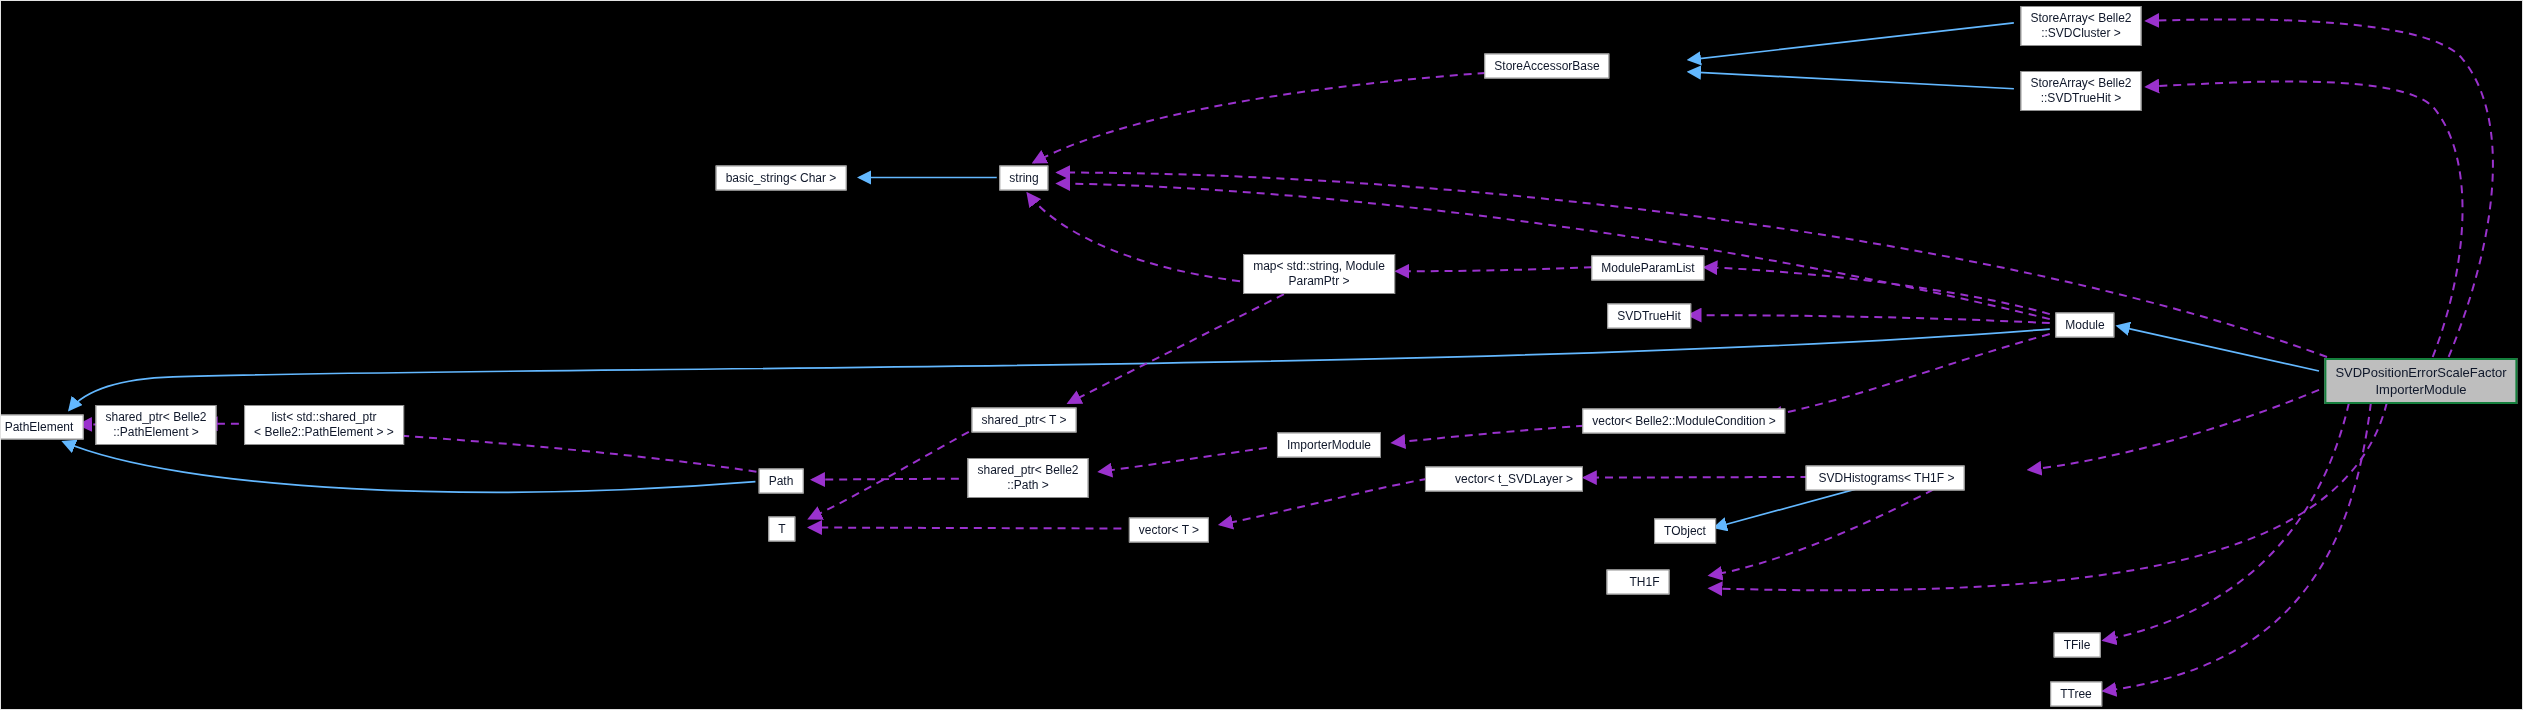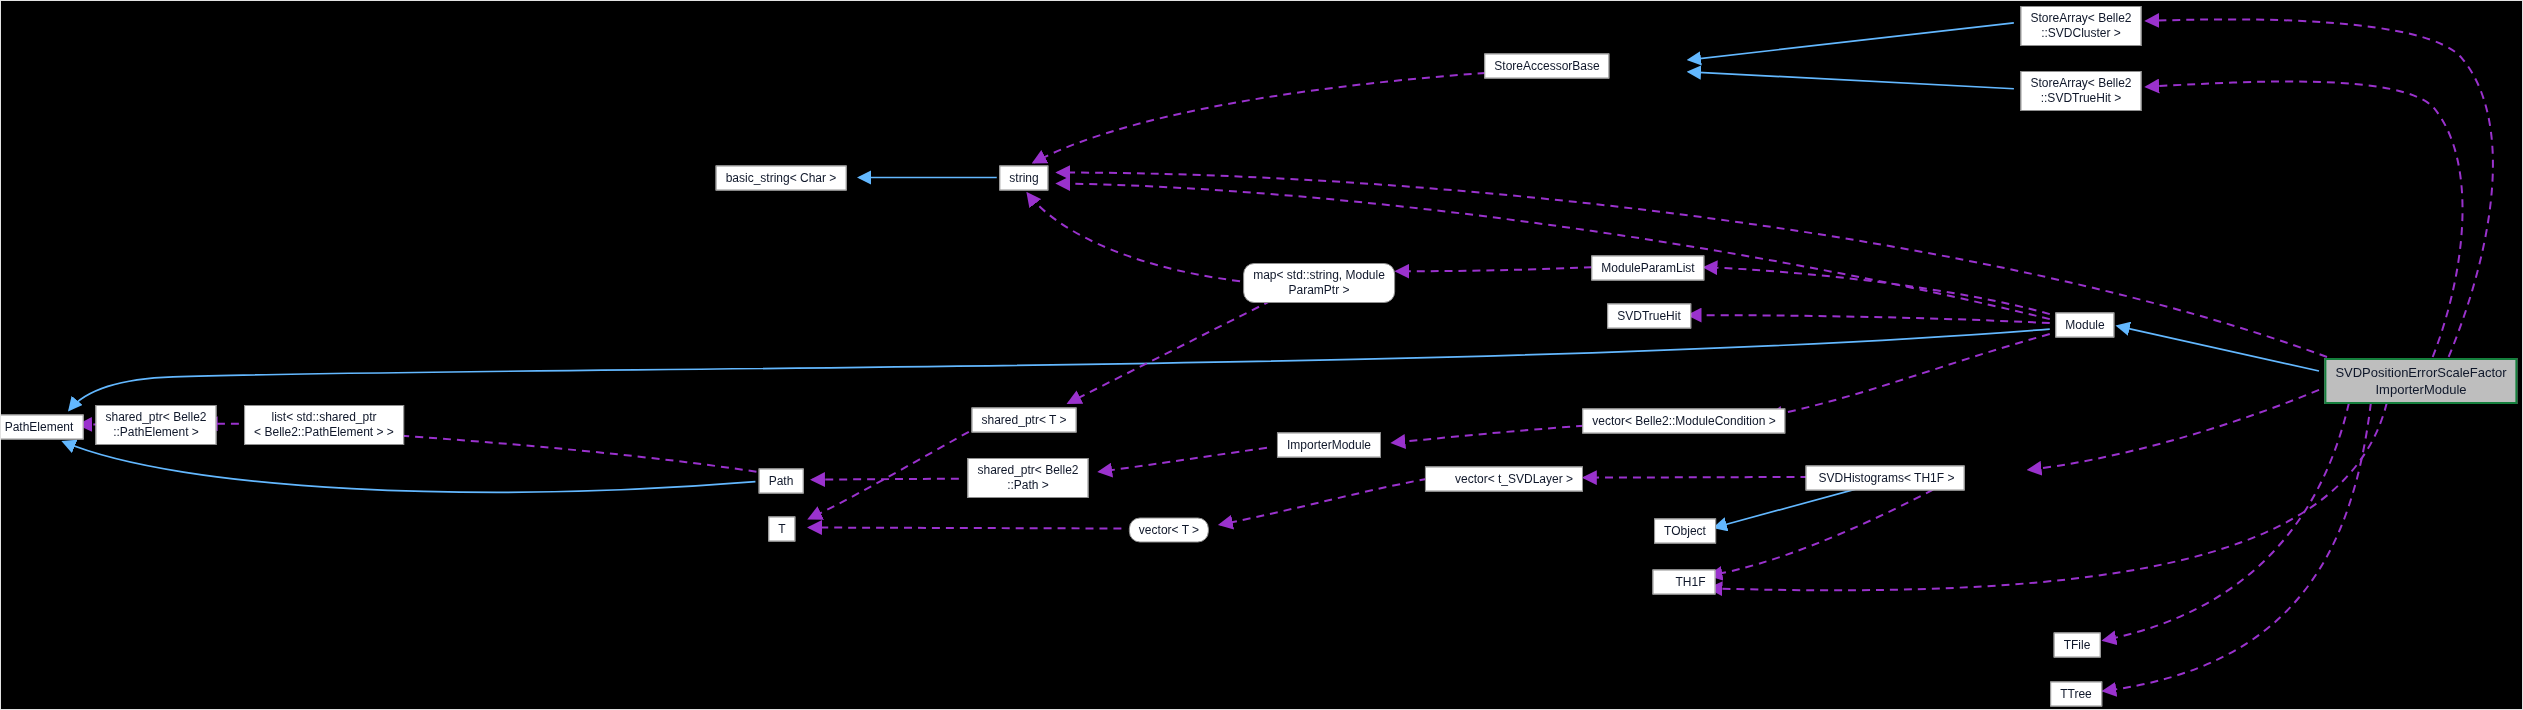--- a/index.html
+++ b/index.html
@@ -94,21 +94,21 @@
       </div>
       <div class="node" style="left: 1546px; top: 65px;">
         <span>StoreAccessorBase</span>
       </div>
       <div class="node" style="left: 780px; top: 177px;">
         <span>basic_string&lt; Char &gt;</span>
       </div>
       <div class="node" style="left: 1023px; top: 177px;">
         <span>string</span>
       </div>
-      <div class="node" style="left: 1318px; top: 282px; border-radius: 11px;">
+      <div class="node" style="left: 1318px; top: 273px;">
         <span>map&lt; std::string, Module</span>
         <span>ParamPtr &gt;</span>
       </div>
       <div class="node" style="left: 1647px; top: 267px;">
         <span>ModuleParamList</span>
       </div>
       <div class="node" style="left: 1648px; top: 315px;">
         <span>SVDTrueHit</span>
       </div>
       <div class="node" style="left: 2084px; top: 324px;">
@@ -147,27 +147,27 @@
       </div>
       <div class="node" style="left: 1503px; top: 478px; padding-left: 29px;">
         <span>vector&lt; t_SVDLayer &gt;</span>
       </div>
       <div class="node" style="left: 1884px; top: 477px; padding-left: 12px;">
         <span>SVDHistograms&lt; TH1F &gt;</span>
       </div>
       <div class="node" style="left: 781px; top: 528px;">
         <span>T</span>
       </div>
-      <div class="node" style="left: 1168px; top: 529px; border-radius: 11px;">
+      <div class="node" style="left: 1168px; top: 529px;">
         <span>vector&lt; T &gt;</span>
       </div>
       <div class="node" style="left: 1684px; top: 530px;">
         <span>TObject</span>
       </div>
-      <div class="node" style="left: 1683px; top: 581px; padding-left: 22px;">
+      <div class="node" style="left: 1637px; top: 581px; padding-left: 22px;">
         <span>TH1F</span>
       </div>
       <div class="node" style="left: 2076px; top: 644px;">
         <span>TFile</span>
       </div>
       <div class="node" style="left: 2075px; top: 693px;">
         <span>TTree</span>
       </div>
     </div>
 </div>

